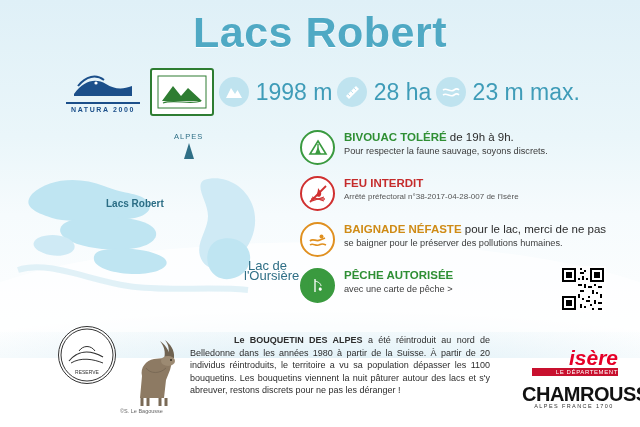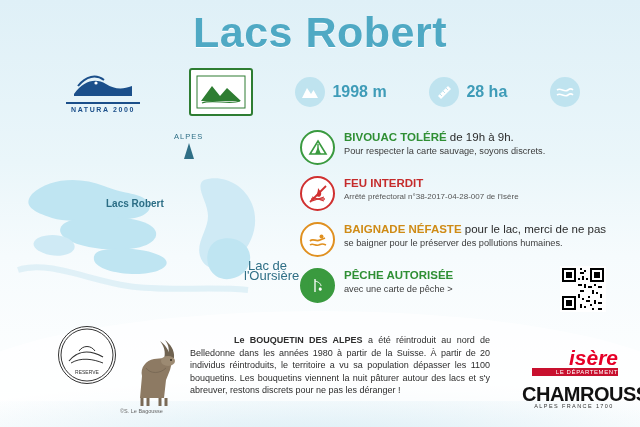--- a/index.html
+++ b/index.html
@@ -9,21 +9,21 @@
   }
   body {
     width: 640px;
     height: 427px;
     overflow: hidden;
     font-family: "Liberation Sans", sans-serif;
   }
   #panel {
     position: relative;
     width: 640px;
-    height: 427px;
+    height: 358px;
     background: linear-gradient(180deg,#dff0f7 0%, #eaf6fa 38%, #f6fbfd 60%, #ffffff 100%);
     box-sizing: border-box;
   }
   
   .wave {
     position: absolute;
     left: 0; right: 0; bottom: 0;
     height: 120px;
     background: radial-gradient(120% 100% at 50% 120%, rgba(160,210,230,0.45) 0%, rgba(255,255,255,0) 60%);
     pointer-events: none;
@@ -91,22 +91,22 @@
     display: flex;
     align-items: center;
     justify-content: center;
   }
   .stat {
     display: flex;
     align-items: center;
     gap: 7px;
   }
   .stat .val {
-    font-size: 16px;
-    font-weight: bold;
+    font-size: 23px;
+    font-weight: normal;
     color: #3f9cb8;
     white-space: nowrap;
   }
   .stat .ic {
     width: 30px;
     height: 30px;
     border-radius: 50%;
     background: #bfe3ef;
     display: flex;
     align-items: center;
@@ -331,20 +331,21 @@
       <span class="val">28 ha</span>
     </div>
 
     <div class="stat">
       <span class="ic">
         <svg width="20" height="20" viewBox="0 0 20 20">
             <path d="M2 8 C6 5, 9 11, 13 8 C15 6.5, 17 7, 18 8" stroke="#ffffff" stroke-width="1.6" fill="none"></path>
             <path d="M2 13 C6 10, 9 16, 13 13 C15 11.5, 17 12, 18 13" stroke="#ffffff" stroke-width="1.6" fill="none"></path>
           </svg>
       </span>
+      <span class="val">23 m max.</span>
     </div>
   </div>
 
   <div id="map">
     <svg width="300" height="190" viewBox="0 0 300 190">
 
       <path d="M24 74 C40 58, 72 56, 96 66 C118 75, 132 72, 140 82 C147 92, 132 100, 112 99 C88 98, 62 104, 44 98 C26 92, 14 86, 24 74 Z" fill="#bfe5f2"></path>
       <path d="M64 100 C86 94, 124 96, 140 104 C154 111, 150 124, 128 128 C104 132, 74 128, 60 120 C48 113, 50 104, 64 100 Z" fill="#bfe5f2"></path>
       <path d="M96 130 C116 126, 146 130, 156 138 C165 146, 150 154, 128 154 C106 154, 88 148, 86 140 C85 134, 89 131, 96 130 Z" fill="#bfe5f2"></path>
       <path d="M30 118 C44 112, 62 116, 66 124 C70 132, 56 138, 42 135 C28 132, 20 124, 30 118 Z" fill="#cfeaf5"></path>
@@ -371,21 +372,21 @@
         <svg width="20" height="20" viewBox="0 0 20 20">
             <path d="M10 3 L18 16 L2 16 Z" fill="none" stroke="#3a9a3f" stroke-width="1.6"></path>
             <path d="M10 6 L10 16" stroke="#3a9a3f" stroke-width="1.4"></path>
             <path d="M7 16 L10 9 L13 16" fill="#3a9a3f"></path>
           </svg>
       </div>
       <div class="txt">
         <div class="head">
           <span class="g">BIVOUAC TOLÉRÉ</span><span> de 19h à 9h.</span>
         </div>
-        <div class="sub">Pour respecter la carte sauvage, soyons discrets.</div>
+        <div class="sub">Pour respecter la faune sauvage, soyons discrets.</div>
       </div>
     </div>
 
     <div class="rule">
       <div class="badge red">
         <svg width="22" height="22" viewBox="0 0 22 22">
           <path d="M11 5 C13 8, 15 9, 14 12 C13.4 14, 11 14.5, 10 13 C9 11.5, 11 10, 11 5 Z" fill="#d03030"></path>
           <path d="M4 16 L18 16" stroke="#d03030" stroke-width="1.4"></path>
           <path d="M5 18 L17 14 M5 14 L17 18" stroke="#d03030" stroke-width="1.1"></path>
           <line x1="3" y1="19" x2="19" y2="3" stroke="#d03030" stroke-width="1.8"></line>

